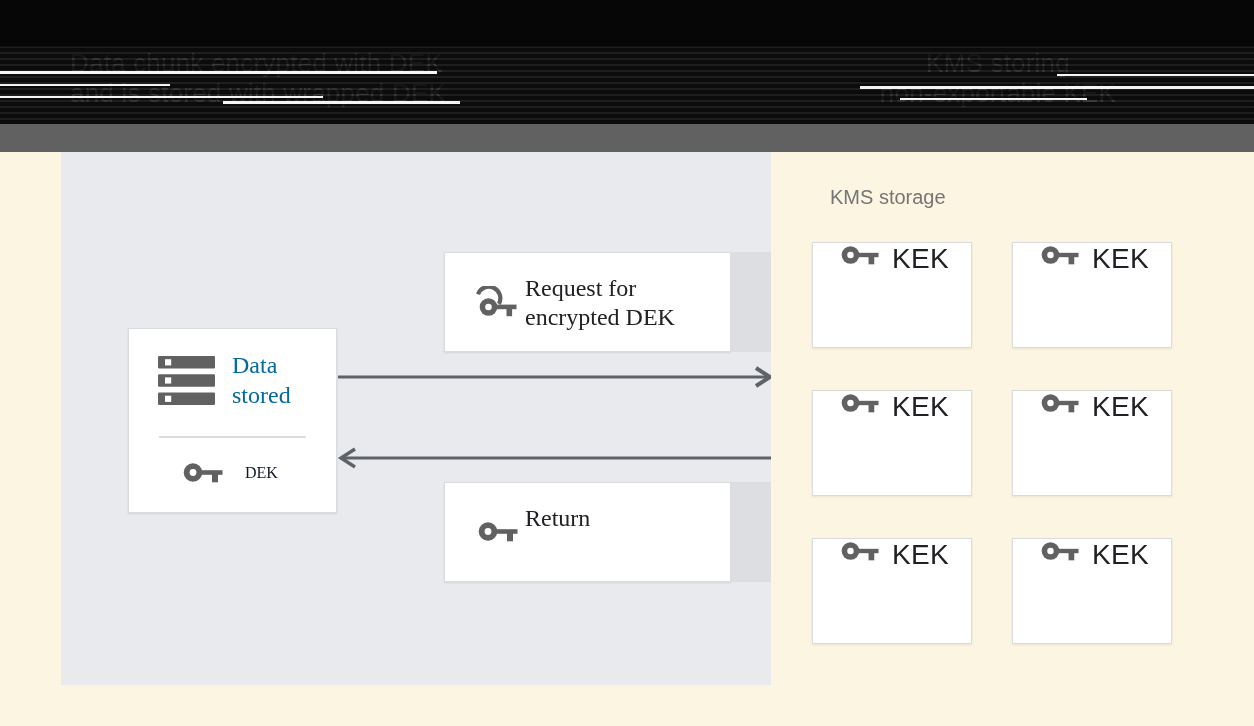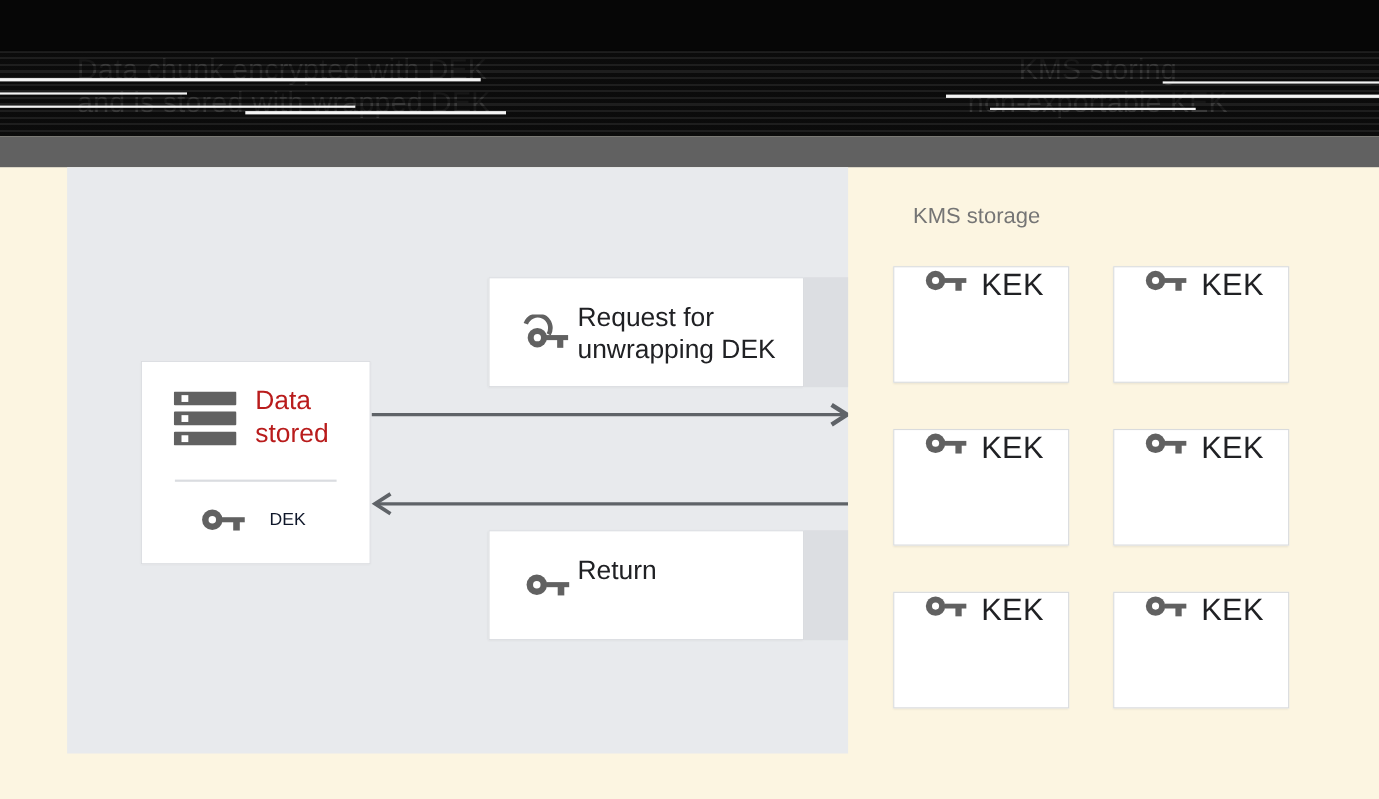--- a/index.html
+++ b/index.html
@@ -40,24 +40,25 @@
     position:absolute;left:61px;top:152px;width:710px;height:533px;
     background:#E8EAED;
   }
   .panel-title{
     position:absolute;left:19px;top:22px;display:flex;align-items:center;gap:12px;
   }
   .muted-label{color:#757575;font-size:20px;line-height:24px;}
   .whitebox{
     position:absolute;background:#ffffff;border:1px solid #DADCE0;
     box-shadow:0 1px 2px rgba(0,0,0,.10);
+    font-family:Liberation Serif, serif;
   }
   .datachunk{left:67px;top:176px;width:209px;height:185px;}
   .dc-icon{position:absolute;left:29px;top:27px;}
-  .dc-text{position:absolute;left:103px;top:21px;color:#b91c1c;font-size:24px;line-height:30px;}
+  .dc-text{position:absolute;left:103px;top:21px;color:#0369a1;font-size:24px;line-height:30px;}
   .dc-divider{position:absolute;left:30px;top:107px;width:147px;height:2px;background:#DADCE0;}
   .dc-key{position:absolute;left:54px;top:131px;}
   .dc-dek{position:absolute;left:116px;top:131px;color:#0f172a;font-size:16px;line-height:25px;}
   .reqbox{left:383px;top:100px;width:287px;height:100px;}
   .retbox{left:383px;top:330px;width:287px;height:100px;}
   .box-key{position:absolute;left:30px;top:33px;}
   .box-key2{position:absolute;left:33px;top:36px;}
   .box-text{position:absolute;left:80px;top:21px;color:#202124;font-size:24px;line-height:29px;white-space:nowrap;}
   .shadowstrip{position:absolute;width:40px;height:100px;background:#DCDEE2;}
   .req-strip{left:670px;top:100px;}
@@ -130,21 +131,21 @@
     <div class="whitebox reqbox">
       <svg class="icon box-key" width="42" height="34" viewBox="0 0 42 34">
         <path d="M 3.0 8.3 A 11.5 11.5 0 1 1 23.8 17.9" fill="none" stroke="#616161" stroke-width="4.2"></path>
         <circle cx="13.5" cy="21" r="8.8" fill="#616161"></circle>
         <circle cx="13.5" cy="21" r="3.3" fill="#ffffff"></circle>
         <rect x="21" y="18.6" width="20.5" height="4.6" fill="#616161"></rect>
         <rect x="31.5" y="21" width="5.6" height="9.2" fill="#616161"></rect>
       </svg>
       <div class="box-text">
         <div>Request for</div>
-        <div>unwrapping DEK</div>
+        <div>encrypted DEK</div>
       </div>
     </div>
     <div class="shadowstrip req-strip"></div>
 
     <div class="whitebox retbox">
       <svg class="icon box-key2" width="40" height="25" viewBox="0 0 40 25">
         <circle cx="10" cy="12.5" r="9.3" fill="#616161"></circle>
         <circle cx="10" cy="12.5" r="3.4" fill="#ffffff"></circle>
         <rect x="18.5" y="10.2" width="21" height="4.6" fill="#616161"></rect>
         <rect x="29" y="12.5" width="6" height="9.8" fill="#616161"></rect>

